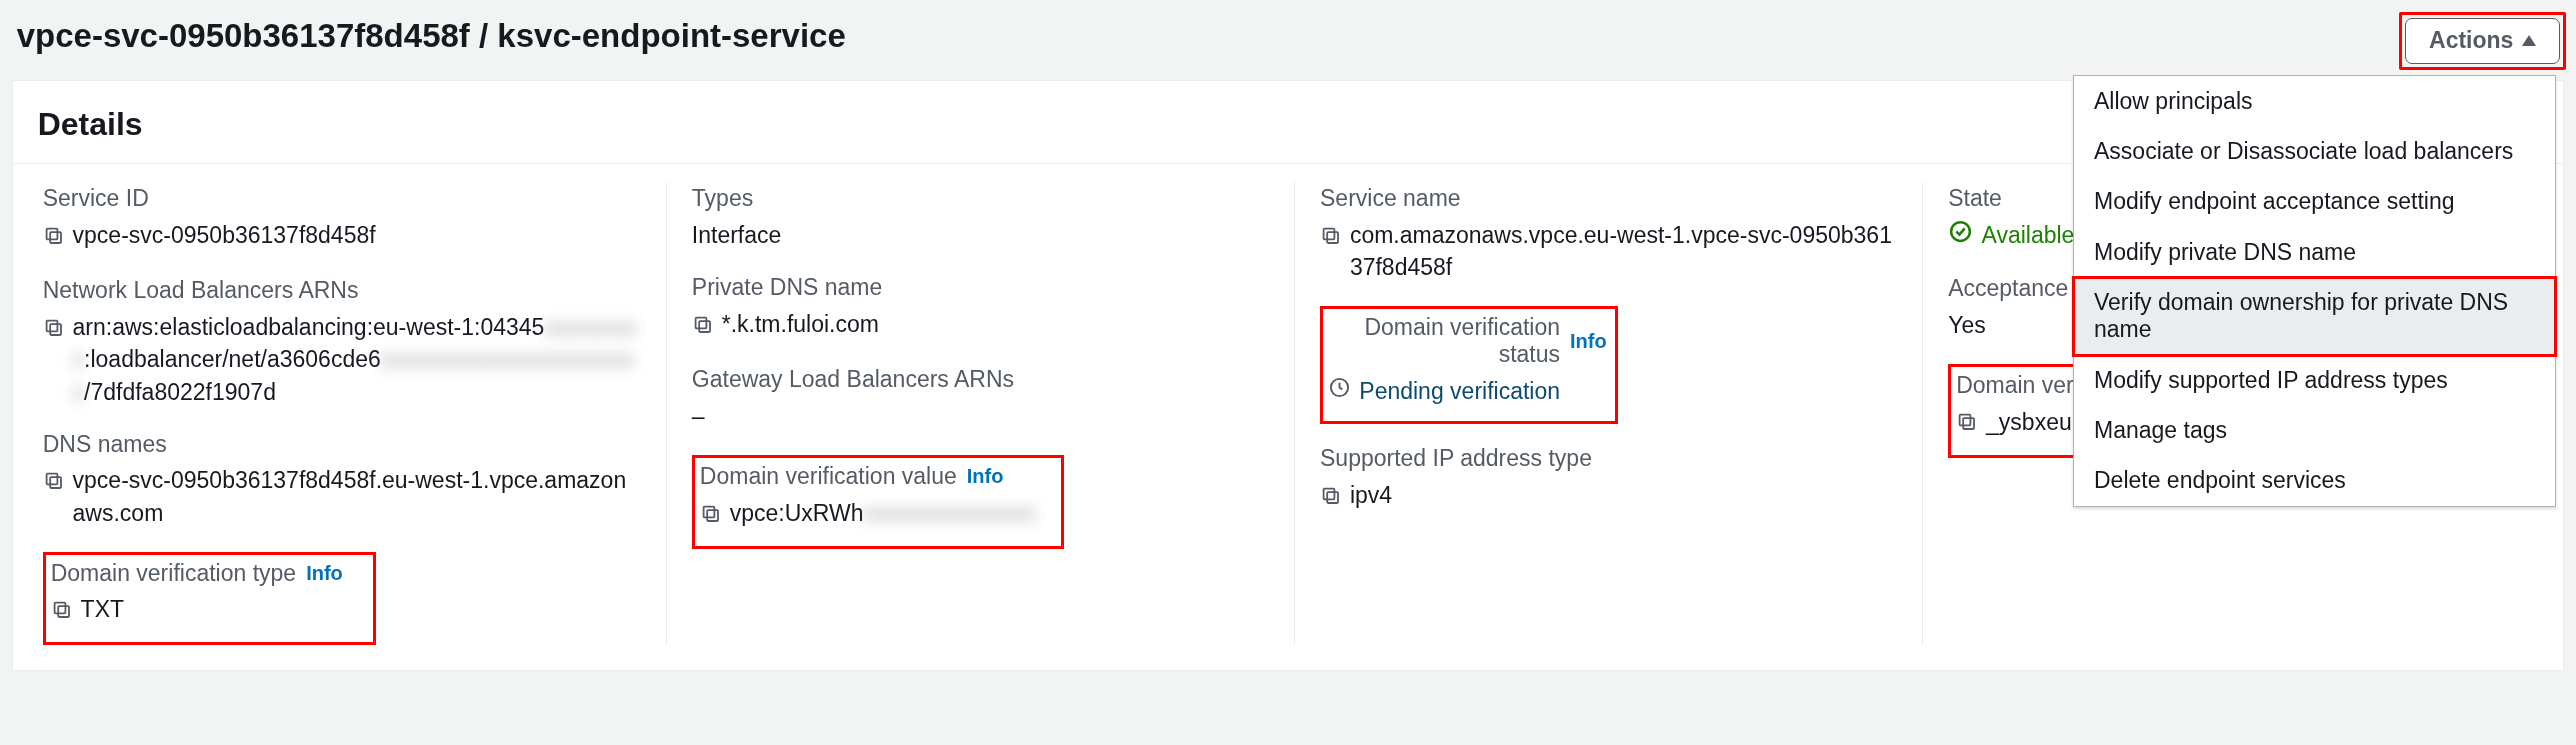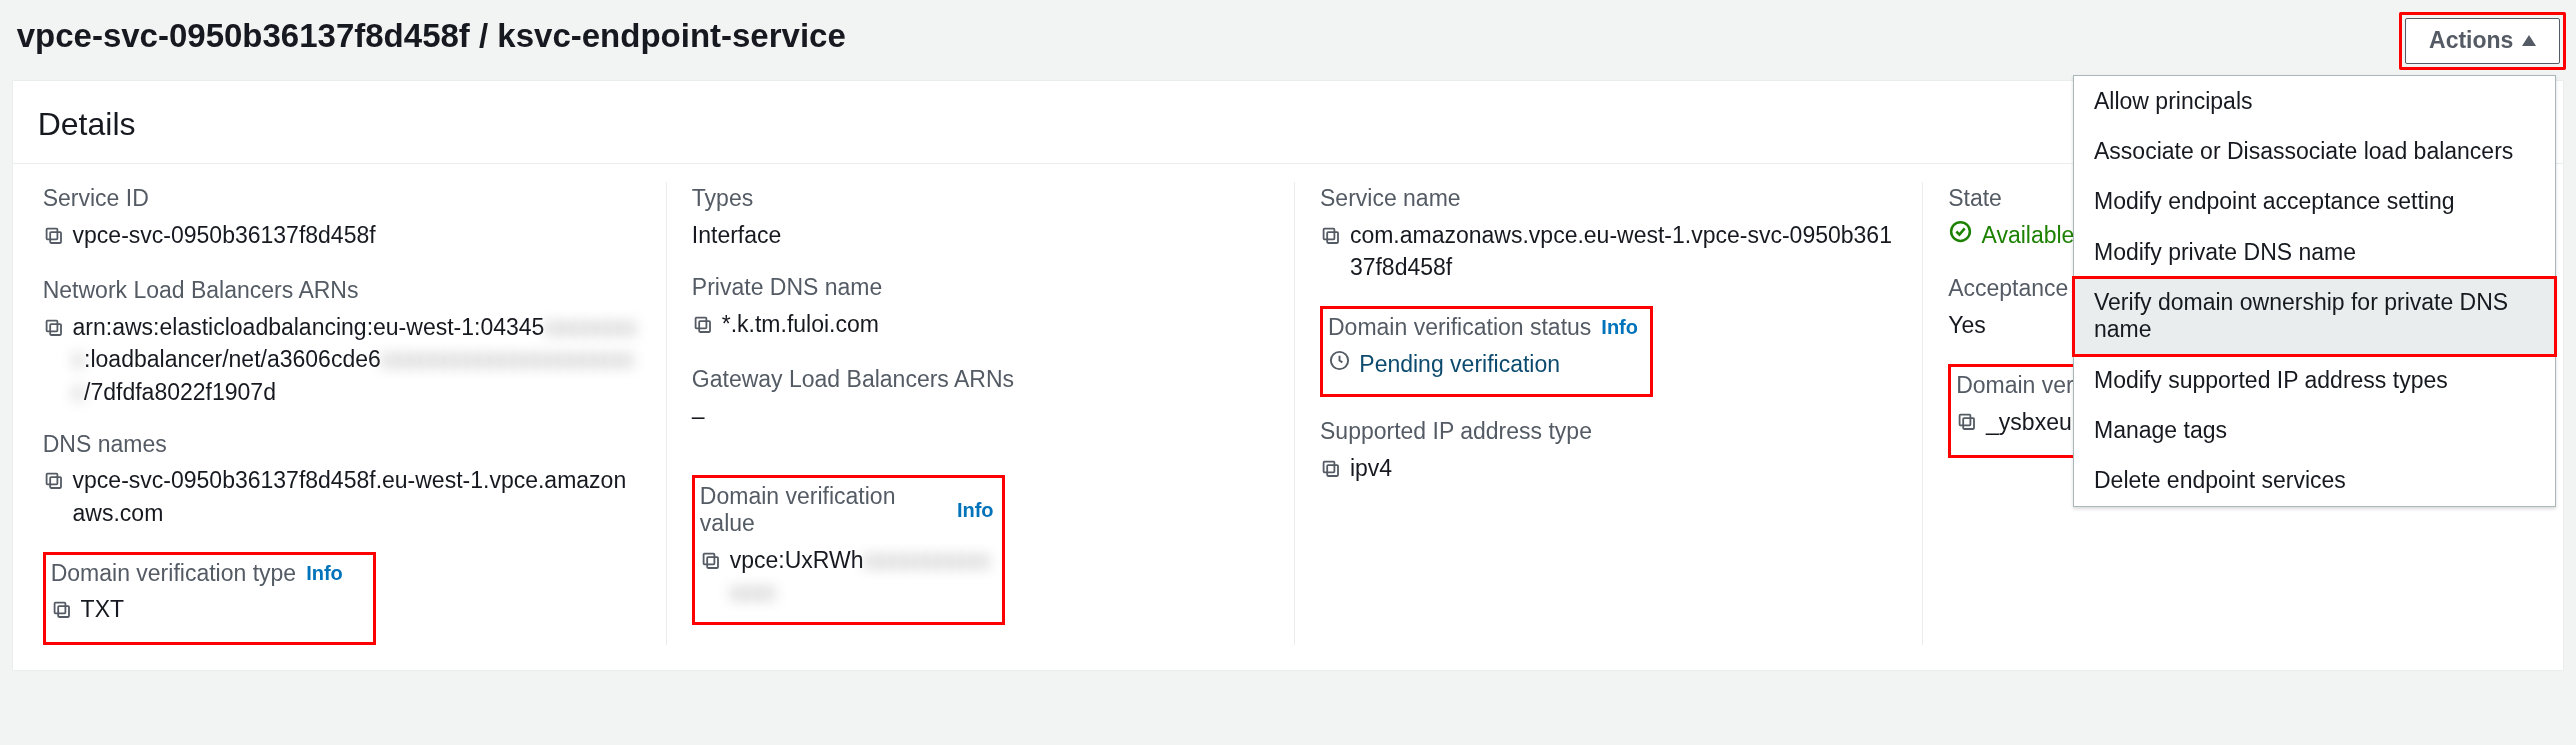--- a/index.html
+++ b/index.html
@@ -23,21 +23,21 @@
     font-size: 33px;
     font-weight: 600;
     color: #16191f;
   }
   .actions-btn {
     display: inline-flex;
     align-items: center;
     gap: 8.3px;
     padding: 8.3px 23px;
     border: 0.8px solid #545b64;
-    border-radius: 2px;
+    border-radius: 7px;
     background: #fff;
     font-size: 23px;
     font-weight: 700;
     color: #545b64;
     cursor: pointer;
   }
   .highlight-box {
     border: 3.3px solid #ff0000;
     border-radius: 1.7px;
   }
@@ -73,21 +73,21 @@
   .dropdown-item.highlight-item { outline: 3.3px solid #ff0000; outline-offset: -1.7px; }
   .panel {
     margin: 0 11.7px;
     background: #fff;
     border: 0.8px solid #eaeded;
   }
   .panel-head {
     padding: 25px 25px 20px;
     border-bottom: 0.8px solid #eaeded;
   }
-  .panel-title { font-size: 32px; font-weight: 400; }
+  .panel-title { font-size: 32px; font-weight: 700; }
   .panel-body {
     display: grid;
     grid-template-columns: 1fr 1fr 1fr 1fr;
     gap: 12px;
     padding: 18.3px 25px 25px;
   }
   .col { padding: 3.3px 15px 0 5px; }
   .col + .col { border-left: 0.8px solid #eaeded; padding-left: 25px; }
   .field { margin-bottom: 23px; }
   .field-label {
@@ -213,21 +213,21 @@
               </svg></span>
           <span>*.k.tm.fuloi.com</span>
         </div>
       </div>
       <div class="field">
         <div class="field-label">Gateway Load Balancers ARNs</div>
         <div class="field-value">
             <span>–</span>
           </div>
       </div>
-      <div class="redbox" style="width:313px;margin-top:20px;">
+      <div class="redbox" style="width:372px;">
         <div class="field" style="margin-bottom:5px;">
           <div class="field-label">
             <span>Domain verification value</span>
             <span class="info-link">Info</span>
           </div>
           <div class="field-value">
             <span class="copy-icon"><svg viewBox="0 0 24 24">
                   <rect x="8" y="8" width="12" height="12" rx="1"></rect>
                   <rect x="4" y="4" width="12" height="12" rx="1"></rect>
                 </svg></span>
@@ -241,21 +241,21 @@
       <div class="field">
         <div class="field-label">Service name</div>
         <div class="field-value">
           <span class="copy-icon"><svg viewBox="0 0 24 24">
                 <rect x="8" y="8" width="12" height="12" rx="1"></rect>
                 <rect x="4" y="4" width="12" height="12" rx="1"></rect>
               </svg></span>
           <span>com.amazonaws.vpce.eu-west-1.vpce-svc-0950b36137f8d458f</span>
         </div>
       </div>
-      <div class="redbox" style="width:333px; margin-bottom:21.6px;text-align:right;">
+      <div class="redbox" style="width:298px; margin-bottom:21.6px;text-align:right;">
         <div class="field" style="margin-bottom:5px;">
           <div class="field-label">
             <span>Domain verification status</span>
             <span class="info-link">Info</span>
           </div>
           <div class="field-value" style="color:#0c4a6e;">
             <span class="clock-icon"><svg viewBox="0 0 24 24">
                   <circle cx="12" cy="12" r="9"></circle>
                   <path d="M12 7v5l3 2"></path>
                 </svg></span>

